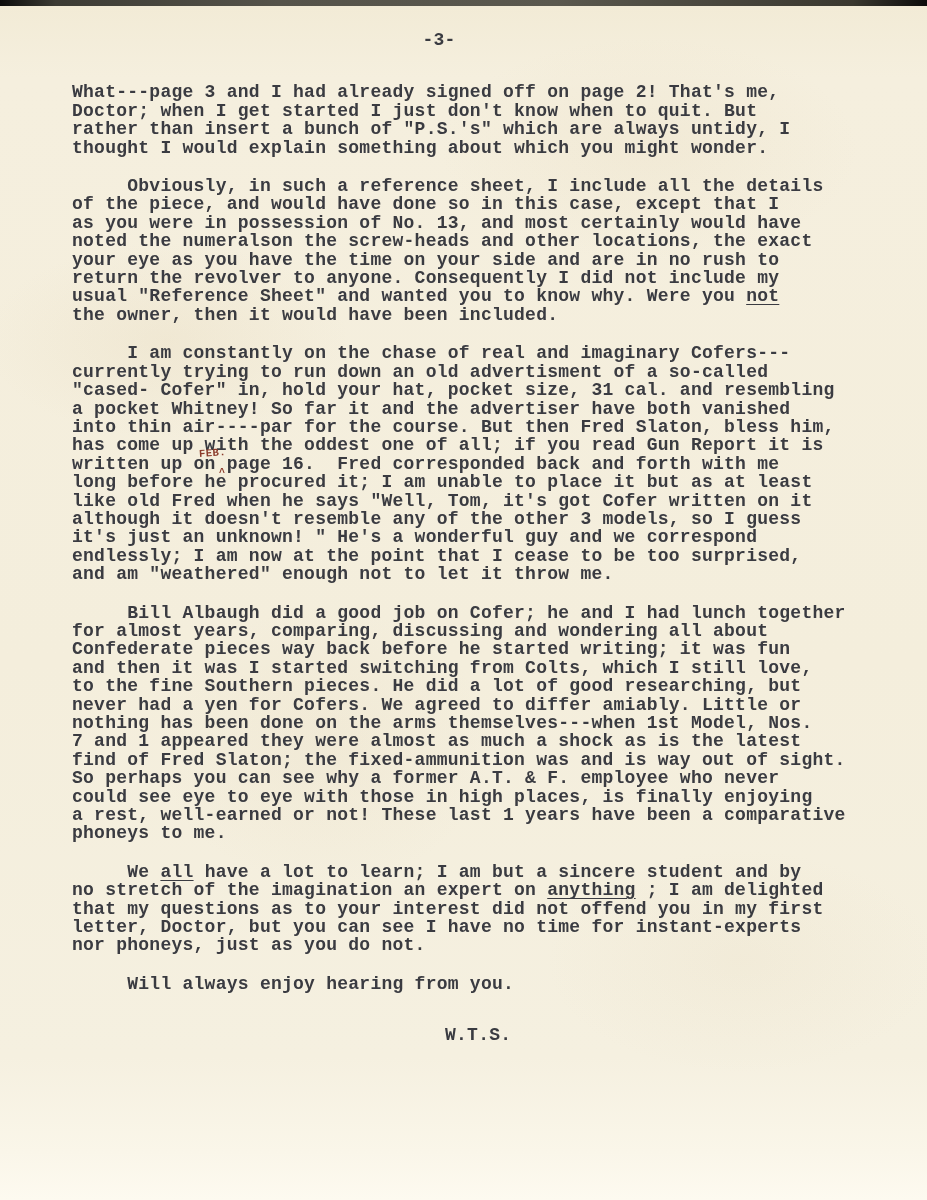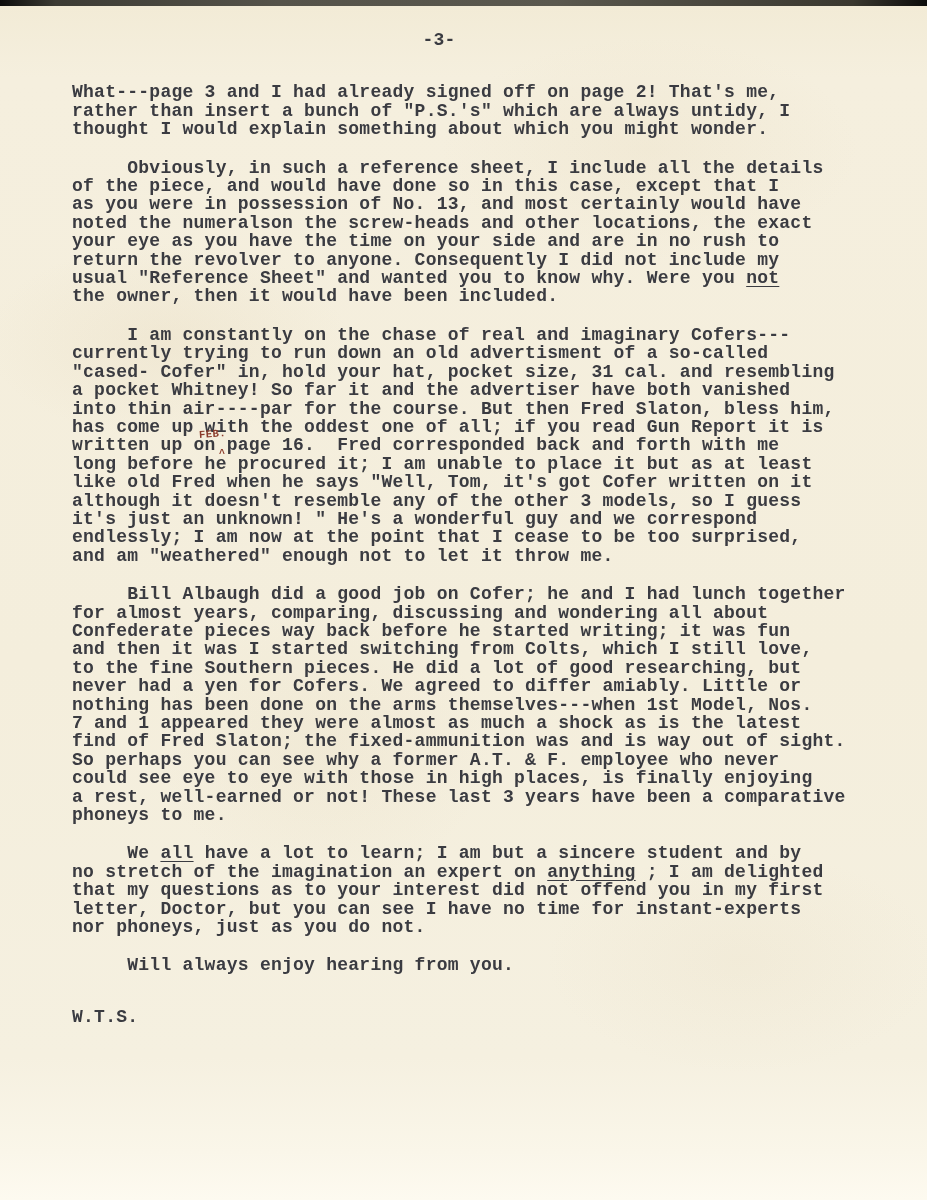--- a/index.html
+++ b/index.html
@@ -27,21 +27,21 @@
     position:absolute; left:72px; top:25px; width:790px;
     color:#3a3b41;
     font-size:18px; font-weight:700;
     line-height:18.4px; letter-spacing:0.25px;
   }
   .pagenum { text-align:center; transform:translateX(-28px); margin-bottom:34px; }
   .para { margin:0 0 20px 0; }
   .ln { white-space:pre; position:relative; }
   .u { text-decoration:underline; text-underline-offset:3px; }
   .closing { margin-bottom:0; }
-  .signature { white-space:pre; margin-top:33px; }
+  .signature { white-space:pre; margin-top:33px; margin-left:373px; }
   .feb {
     position:absolute; left:127px; top:-11px;
     font-size:10.5px; letter-spacing:0.5px;
     color:#8b3a2a; transform:rotate(-4deg);
   }
   .feb-caret {
     position:absolute; left:147px; top:10px;
     font-size:10px; color:#8b3a2a;
   }
 </style>
@@ -49,20 +49,21 @@
 <body>
 
 <div class="scan-edge-top"></div>
 <div class="paper">
   <div class="content">
 
     <div class="pagenum">-3-</div>
 
     <div class="para">
       <div class="ln">What---page 3 and I had already signed off on page 2! That's me,</div>
+      <div class="ln">Doctor; when I get started I just don't know when to quit. But</div>
       <div class="ln">rather than insert a bunch of "P.S.'s" which are always untidy, I</div>
       <div class="ln">thought I would explain something about which you might wonder.</div>
     </div>
 
     <div class="para">
       <div class="ln">     Obviously, in such a reference sheet, I include all the details</div>
       <div class="ln">of the piece, and would have done so in this case, except that I</div>
       <div class="ln">as you were in possession of No. 13, and most certainly would have</div>
       <div class="ln">noted the numeralson the screw-heads and other locations, the exact</div>
       <div class="ln">your eye as you have the time on your side and are in no rush to</div>
@@ -92,21 +93,21 @@
       <div class="ln">for almost years, comparing, discussing and wondering all about</div>
       <div class="ln">Confederate pieces way back before he started writing; it was fun</div>
       <div class="ln">and then it was I started switching from Colts, which I still love,</div>
       <div class="ln">to the fine Southern pieces. He did a lot of good researching, but</div>
       <div class="ln">never had a yen for Cofers. We agreed to differ amiably. Little or</div>
       <div class="ln">nothing has been done on the arms themselves---when 1st Model, Nos.</div>
       <div class="ln">7 and 1 appeared they were almost as much a shock as is the latest</div>
       <div class="ln">find of Fred Slaton; the fixed-ammunition was and is way out of sight.</div>
       <div class="ln">So perhaps you can see why a former A.T. &amp; F. employee who never</div>
       <div class="ln">could see eye to eye with those in high places, is finally enjoying</div>
-      <div class="ln">a rest, well-earned or not! These last 3 years have been a comparative</div>
+      <div class="ln">a rest, well-earned or not! These last 1 years have been a comparative</div>
       <div class="ln">phoneys to me.</div>
     </div>
 
     <div class="para">
       <div class="ln"><span>     We </span><span class="u">all</span><span> have a lot to learn; I am but a sincere student and by</span></div>
       <div class="ln"><span>no stretch of the imagination an expert on </span><span class="u">anything</span><span> ; I am delighted</span></div>
       <div class="ln">that my questions as to your interest did not offend you in my first</div>
       <div class="ln">letter, Doctor, but you can see I have no time for instant-experts</div>
       <div class="ln">nor phoneys, just as you do not.</div>
     </div>

